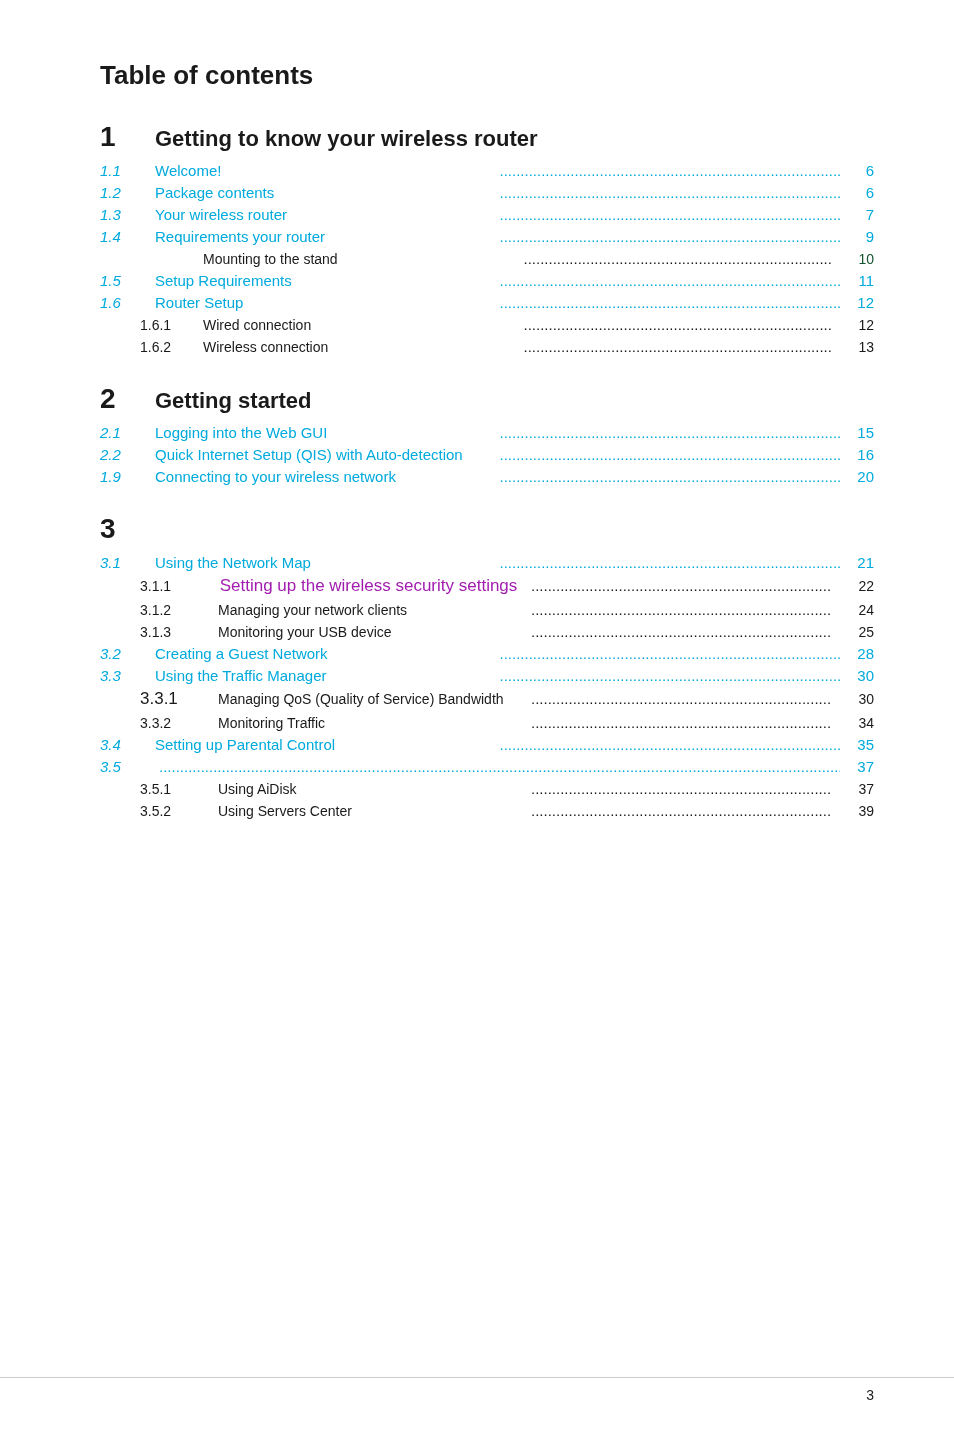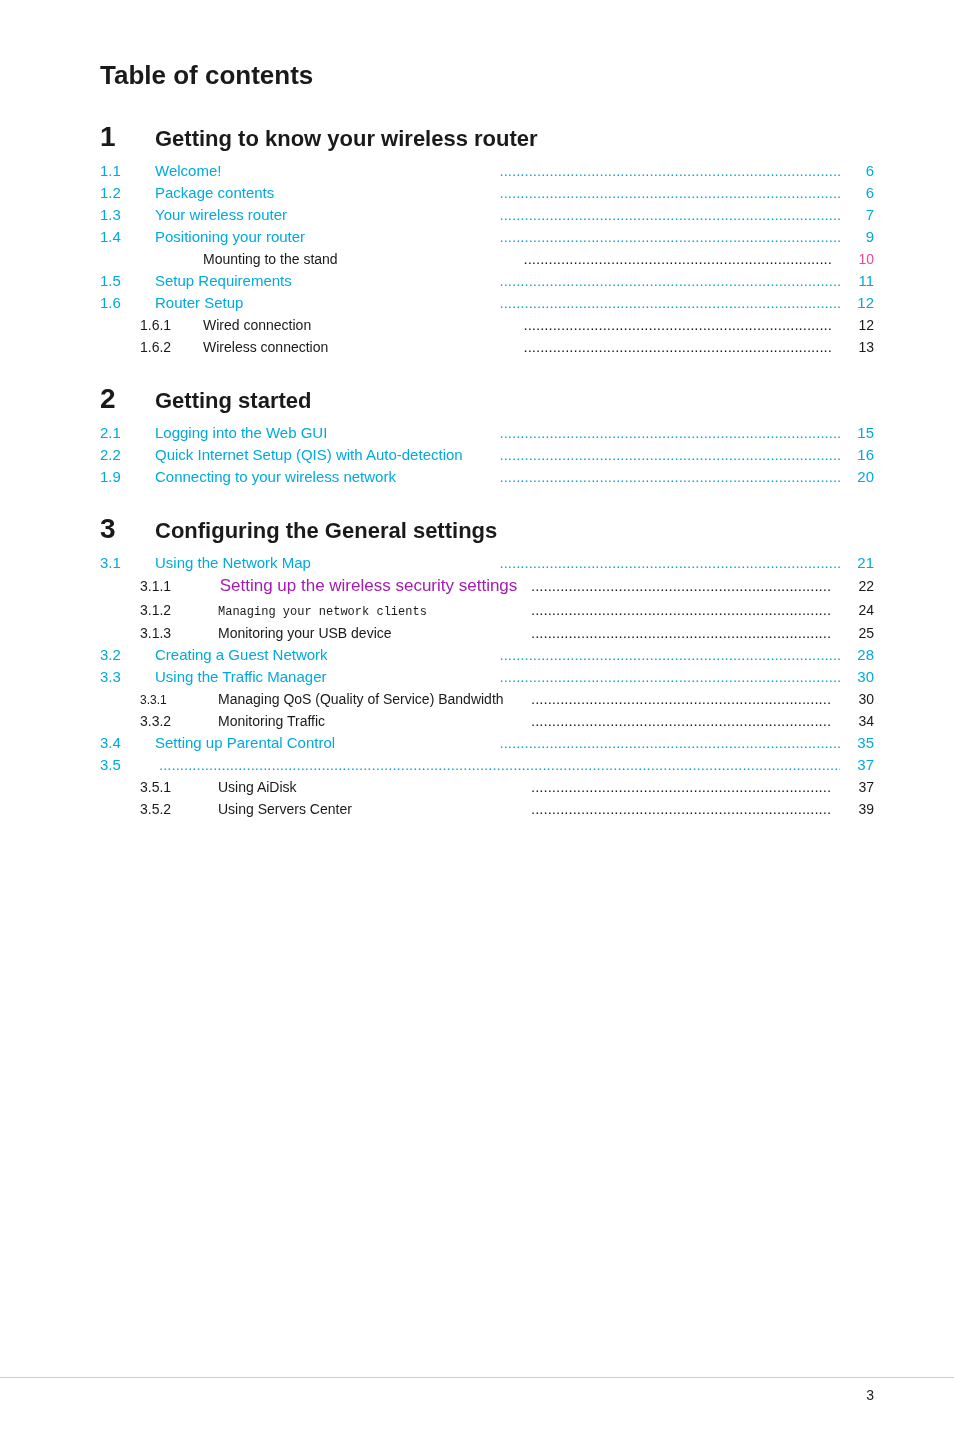--- a/index.html
+++ b/index.html
@@ -27,20 +27,21 @@
     .toc-title {
       font-size: 26px;
       font-weight: 900;
       color: #1a1a1a;
       margin-bottom: 30px;
     }
 
     .sec-num {
       color: #00aadd;
       font-size: 15px;
+      font-style: italic;
     }
 
     .sec-label {
       color: #00aadd;
       font-size: 15px;
     }
 
     .sec-page {
       color: #00aadd;
       font-size: 15px;
@@ -167,30 +168,30 @@
 
     <div class="toc-entry">
       <span class="entry-num sec-num">1.3</span>
       <span class="entry-label sec-label">Your wireless router</span>
       <span class="fill-dots fill-dots-cyan"></span>
       <span class="entry-page sec-page">7</span>
     </div>
 
     <div class="toc-entry">
       <span class="entry-num sec-num">1.4</span>
-      <span class="entry-label sec-label">Positioning your router</span>
+      <span class="entry-label sec-label">Requirements your router</span>
       <span class="fill-dots fill-dots-cyan"></span>
       <span class="entry-page sec-page">9</span>
     </div>
 
     <div class="toc-entry entry-sub">
       <span class="entry-num" style="color:#1a1a1a;"></span>
       <span class="entry-label" style="color:#1a1a1a; font-size:14px;">Mounting to the stand</span>
       <span class="fill-dots fill-dots-black"></span>
-      <span class="entry-page" style="color:#ec4899; font-size:14px;">10</span>
+      <span class="entry-page" style="color:#14532d; font-size:14px;">10</span>
     </div>
 
     <div class="toc-entry">
       <span class="entry-num sec-num">1.5</span>
       <span class="entry-label sec-label">Setup Requirements</span>
       <span class="fill-dots fill-dots-cyan"></span>
       <span class="entry-page sec-page">11</span>
     </div>
 
     <div class="toc-entry">
@@ -235,40 +236,39 @@
 
     <div class="toc-entry">
       <span class="entry-num sec-num">1.9</span>
       <span class="entry-label sec-label">Connecting to your wireless network</span>
       <span class="fill-dots fill-dots-cyan"></span>
       <span class="entry-page sec-page">20</span>
     </div>
 
     <div class="ch-heading" style="margin-top: 26px;">
       <span class="ch-heading-num">3</span>
-      <span class="ch-heading-label">Configuring the General settings</span>
     </div>
 
     <div class="toc-entry">
       <span class="entry-num sec-num">3.1</span>
       <span class="entry-label sec-label">Using the Network Map</span>
       <span class="fill-dots fill-dots-cyan"></span>
       <span class="entry-page sec-page">21</span>
     </div>
 
     <div class="toc-entry entry-sub">
       <span class="entry-num" style="color:#1a1a1a; font-size:14px; min-width:70px;">3.1.1</span>
       <span class="entry-label" style="color:#a21caf; font-size:17px;text-align:center;">Setting up the wireless security settings</span>
       <span class="fill-dots fill-dots-black"></span>
       <span class="entry-page" style="color:#1a1a1a; font-size:14px;">22</span>
     </div>
 
     <div class="toc-entry entry-sub">
       <span class="entry-num" style="color:#1a1a1a; font-size:14px; min-width:70px;">3.1.2</span>
-      <span class="entry-label" style="color:#1a1a1a; font-size:12px;font-family:Liberation Mono, monospace;">Managing your network clients</span>
+      <span class="entry-label" style="color:#1a1a1a; font-size:14px;">Managing your network clients</span>
       <span class="fill-dots fill-dots-black"></span>
       <span class="entry-page" style="color:#1a1a1a; font-size:14px;">24</span>
     </div>
 
     <div class="toc-entry entry-sub">
       <span class="entry-num" style="color:#1a1a1a; font-size:14px; min-width:70px;">3.1.3</span>
       <span class="entry-label" style="color:#1a1a1a; font-size:14px;">Monitoring your USB device</span>
       <span class="fill-dots fill-dots-black"></span>
       <span class="entry-page" style="color:#1a1a1a; font-size:14px;">25</span>
     </div>
@@ -281,21 +281,21 @@
     </div>
 
     <div class="toc-entry">
       <span class="entry-num sec-num">3.3</span>
       <span class="entry-label sec-label">Using the Traffic Manager</span>
       <span class="fill-dots fill-dots-cyan"></span>
       <span class="entry-page sec-page">30</span>
     </div>
 
     <div class="toc-entry entry-sub">
-      <span class="entry-num" style="color:#1a1a1a; font-size:12px; min-width:70px;">3.3.1</span>
+      <span class="entry-num" style="color:#1a1a1a; font-size:17px; min-width:70px;">3.3.1</span>
       <span class="entry-label" style="color:#1a1a1a; font-size:14px;">Managing QoS (Quality of Service) Bandwidth</span>
       <span class="fill-dots fill-dots-black"></span>
       <span class="entry-page" style="color:#1a1a1a; font-size:14px;">30</span>
     </div>
 
     <div class="toc-entry entry-sub">
       <span class="entry-num" style="color:#1a1a1a; font-size:14px; min-width:70px;">3.3.2</span>
       <span class="entry-label" style="color:#1a1a1a; font-size:14px;">Monitoring Traffic</span>
       <span class="fill-dots fill-dots-black"></span>
       <span class="entry-page" style="color:#1a1a1a; font-size:14px;">34</span>

